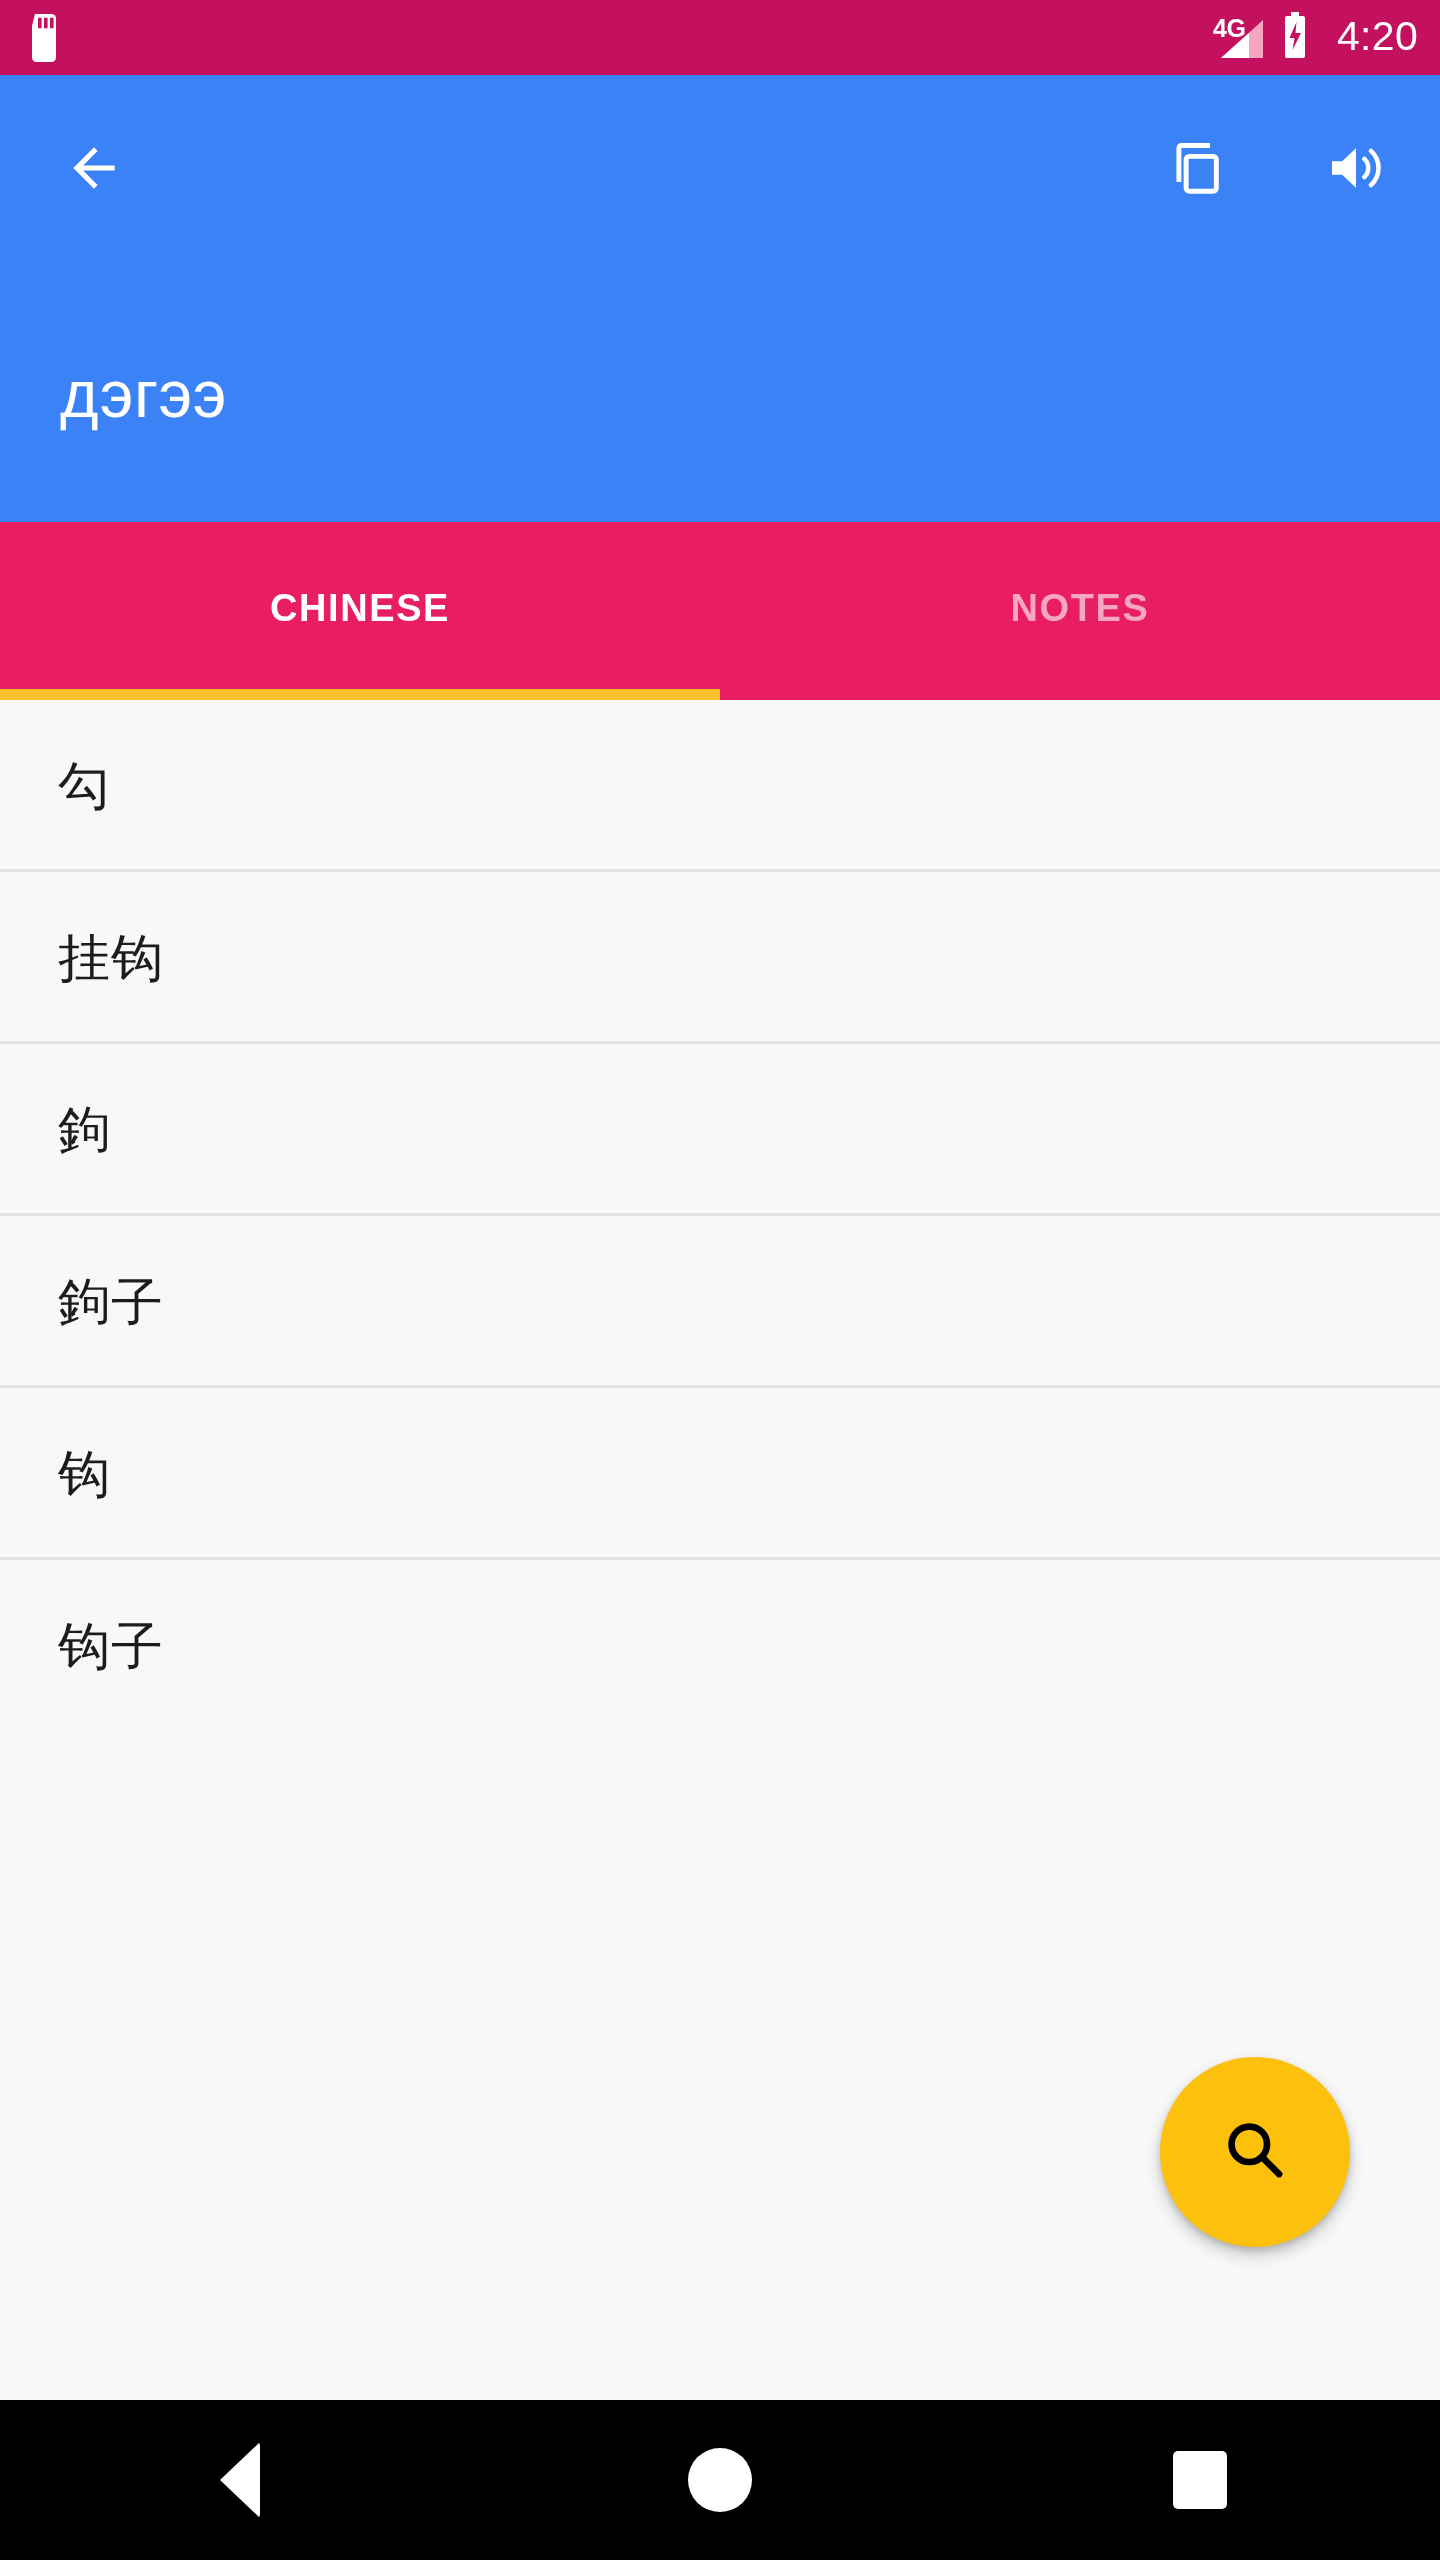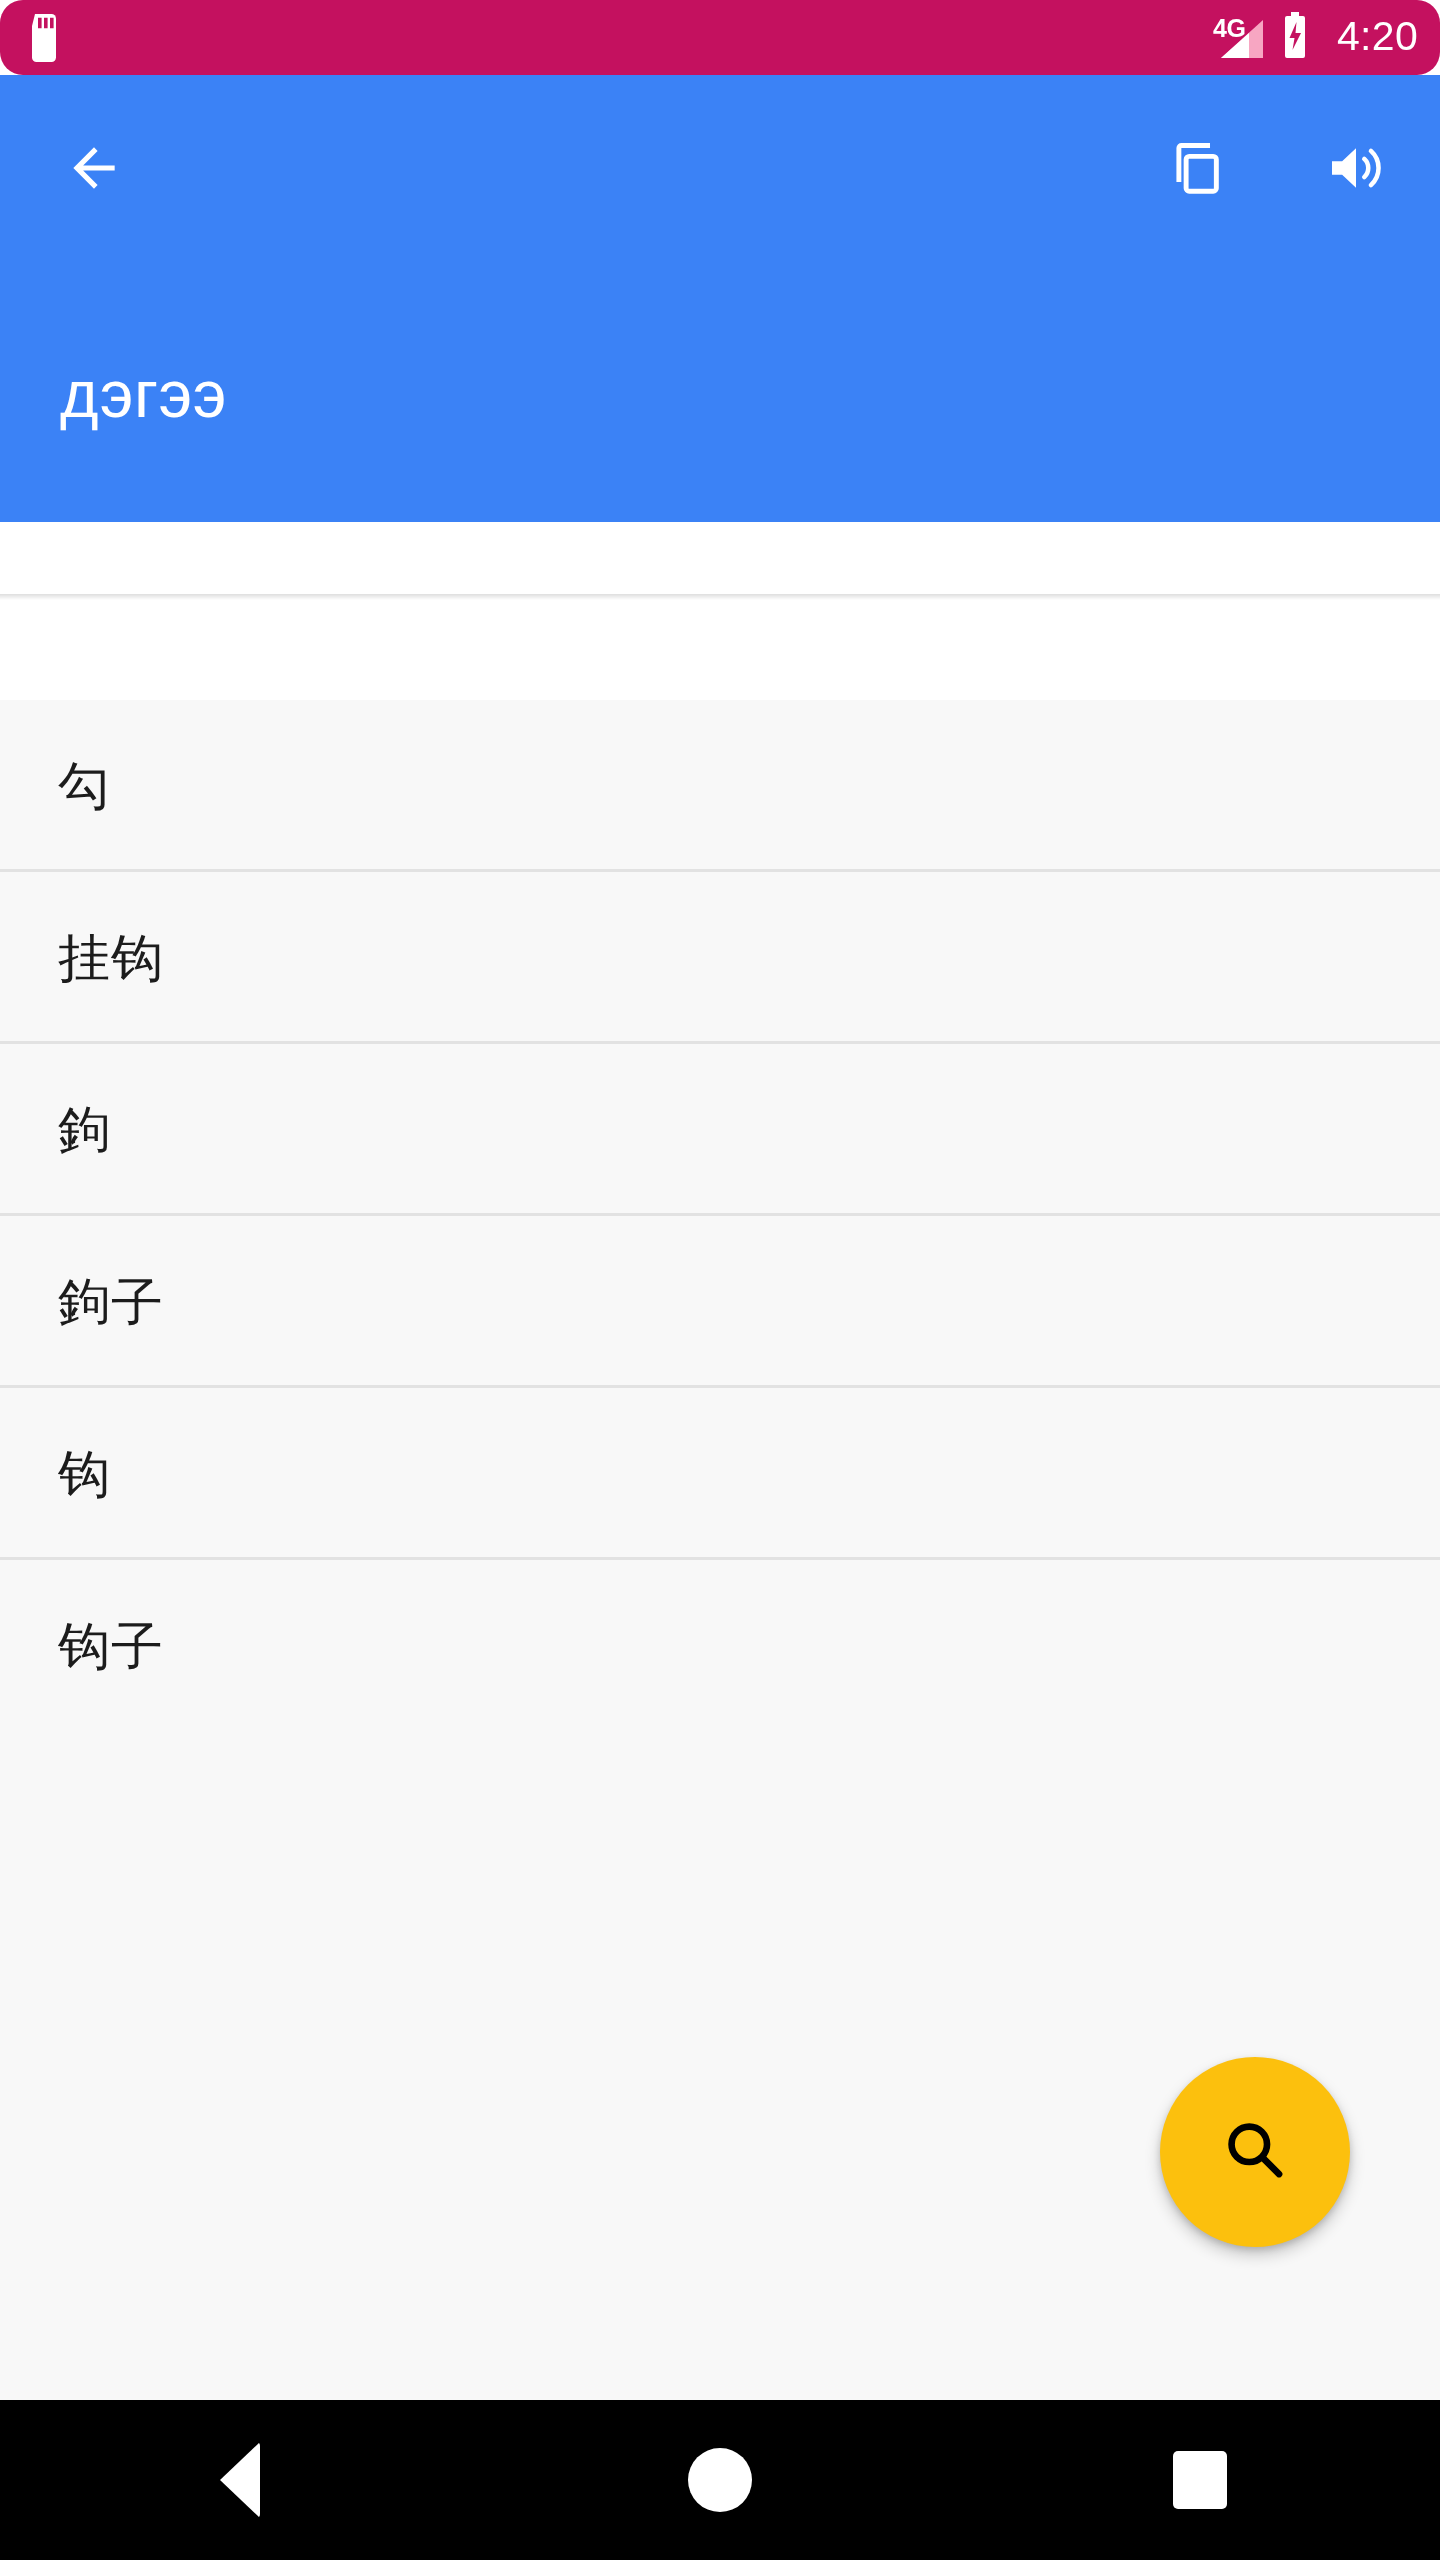--- a/index.html
+++ b/index.html
@@ -26,21 +26,20 @@
     position: absolute;
     left: 0; top: 0;
     width: 1440px;
     height: 75px;
     background: #c4115f;
     display: flex;
     align-items: center;
     justify-content: space-between;
     padding: 0 22px 0 26px;
     box-sizing: border-box;
-    border-radius: 23px;
   }
   .status-left {
     display: flex;
     align-items: center;
     gap: 14px;
   }
   .status-right {
     display: flex;
     align-items: center;
     gap: 14px;
@@ -328,20 +327,29 @@
       <span>
         <svg width="70" height="70" viewBox="0 0 24 24">
           <path fill="none" stroke="#ffffff" stroke-width="1.9" stroke-linejoin="round" d="M12 20.3 3.9 12.5A4.6 4.6 0 0 1 12 6.9a4.6 4.6 0 0 1 8.1 5.6z"></path>
         </svg>
       </span>
     </div>
 
     <div class="appbar-shadow"></div>
   </div>
 
+  <div class="tabbar">
+    <div class="tab active">
+      <span class="tab-label">CHINESE</span>
+      <span class="tab-indicator"></span>
+    </div>
+    <div class="tab inactive">
+      <span class="tab-label">NOTES</span>
+    </div>
+  </div>
 
   <div class="content">
 
     <div class="list-item">
       <span class="list-item-text">勾</span>
       <span class="divider"></span>
     </div>
 
     <div class="list-item">
       <span class="list-item-text">挂钩</span>

